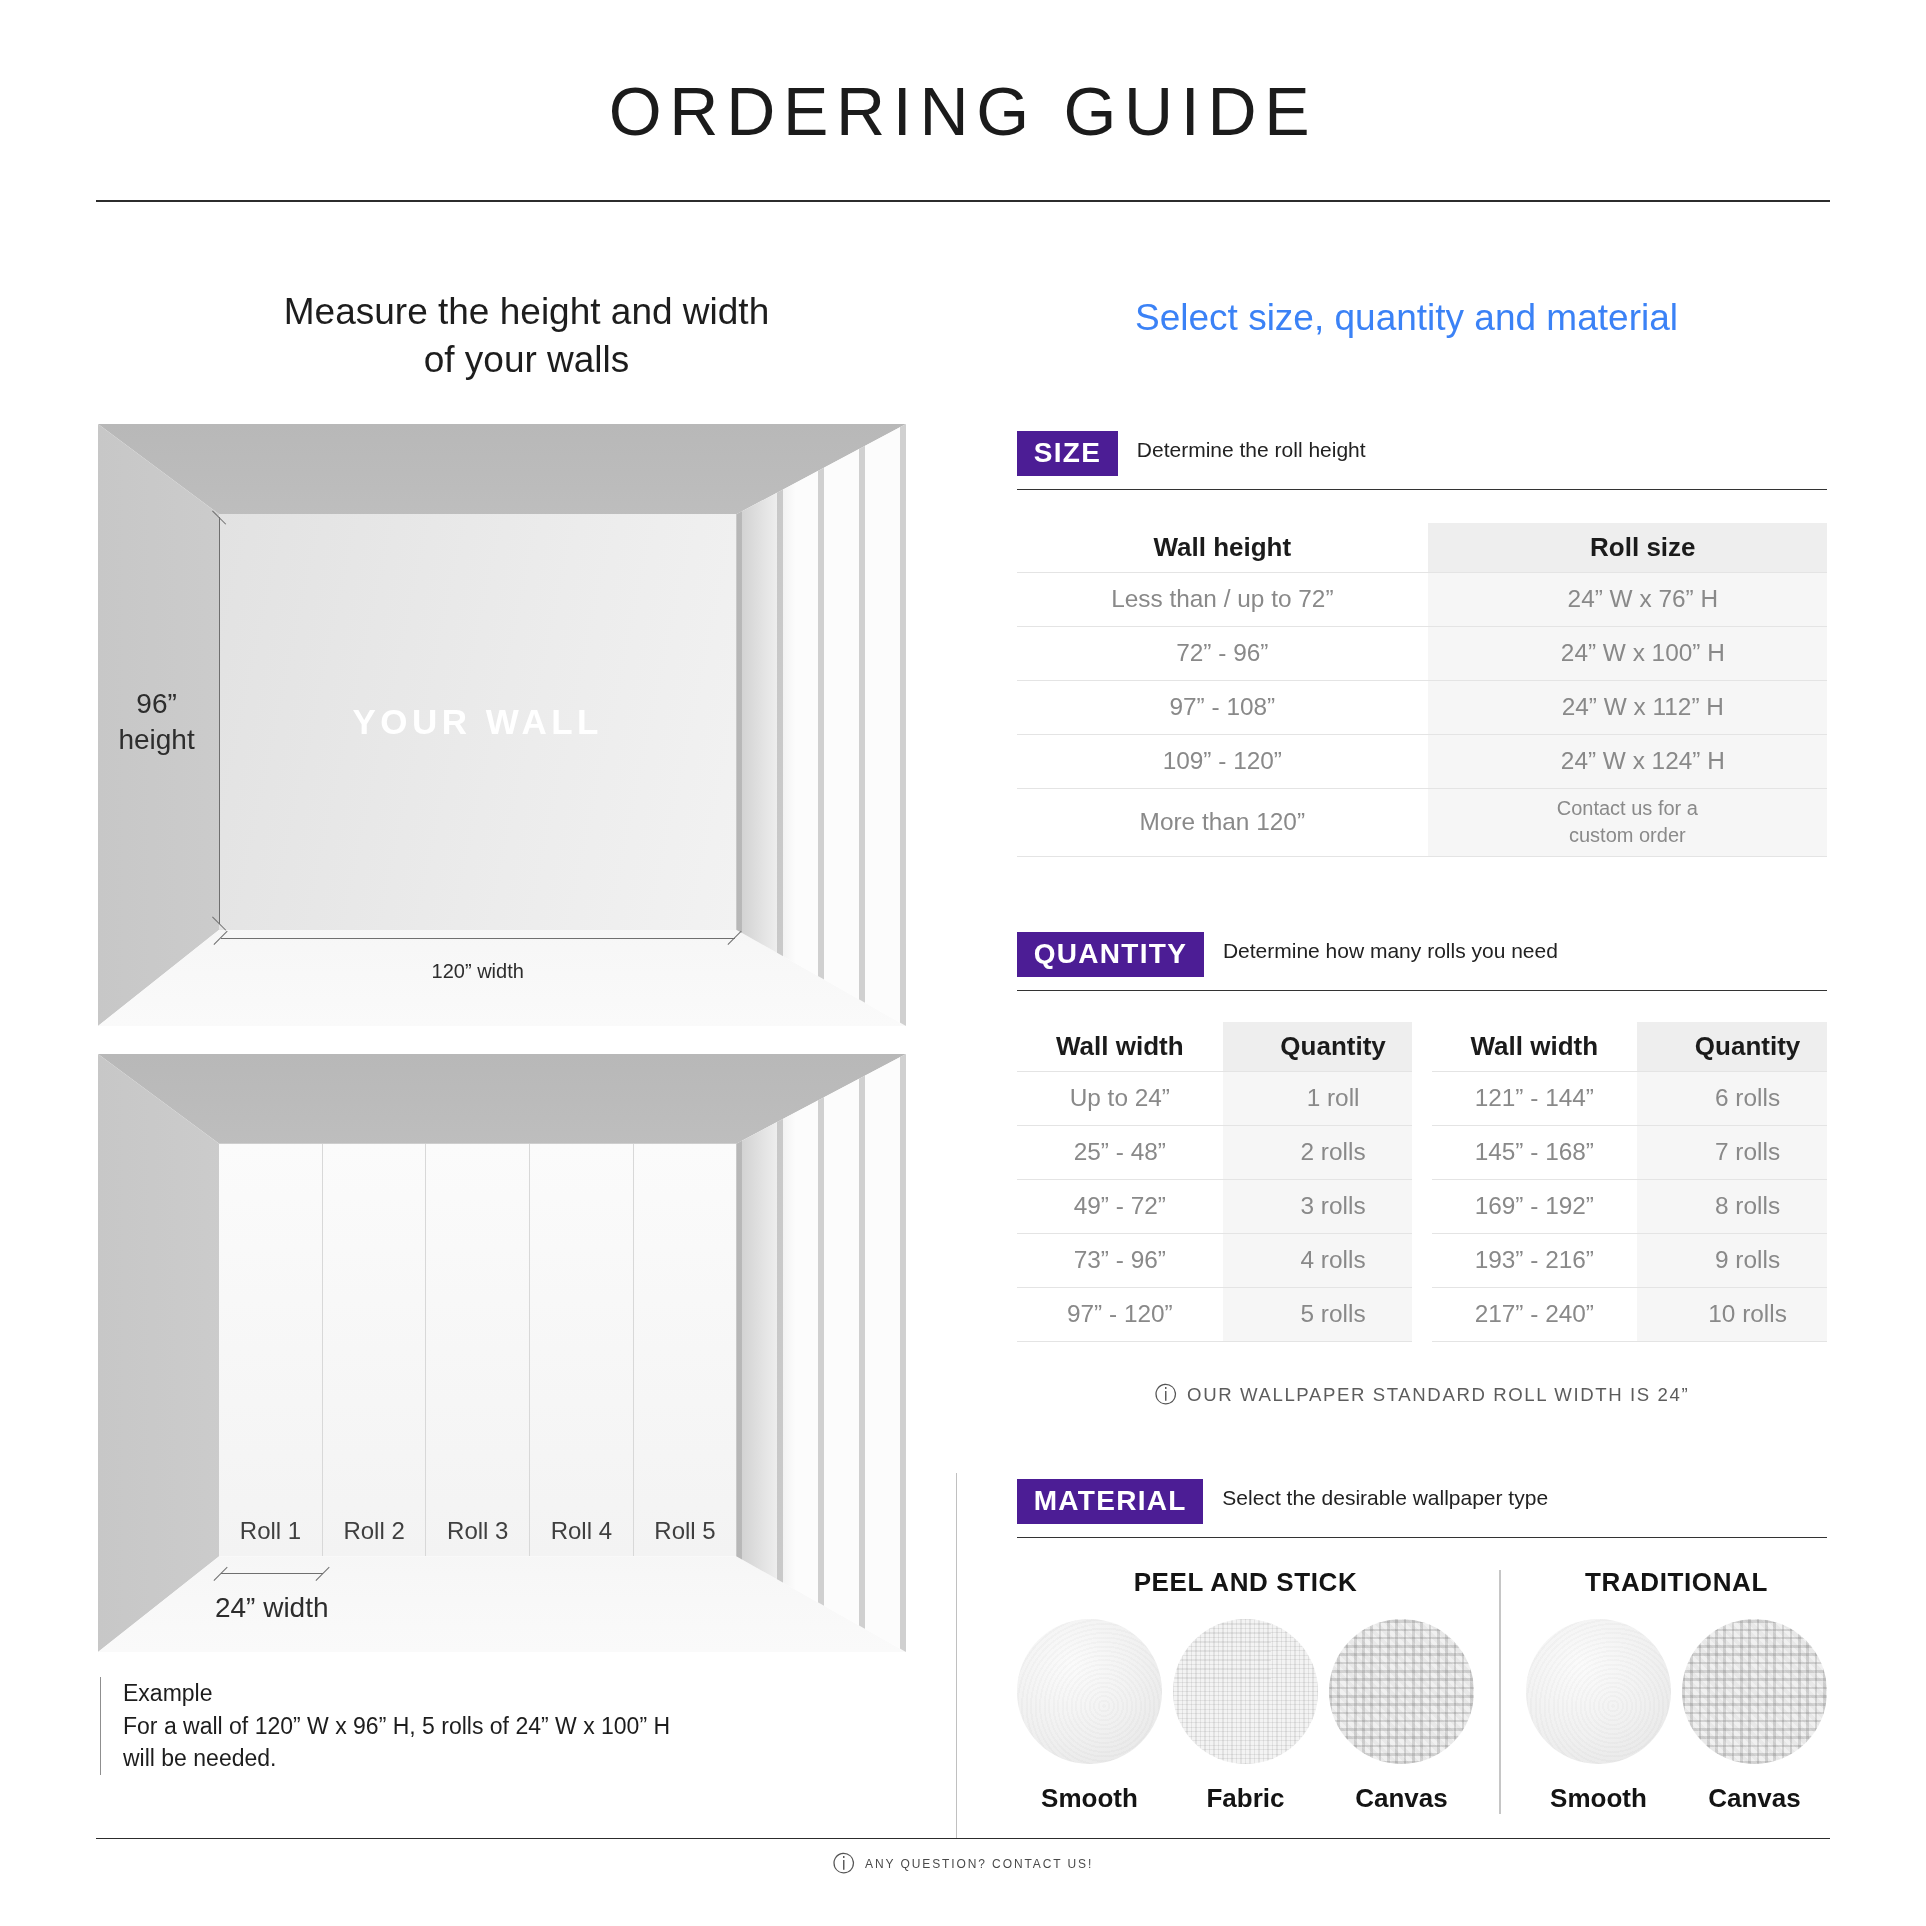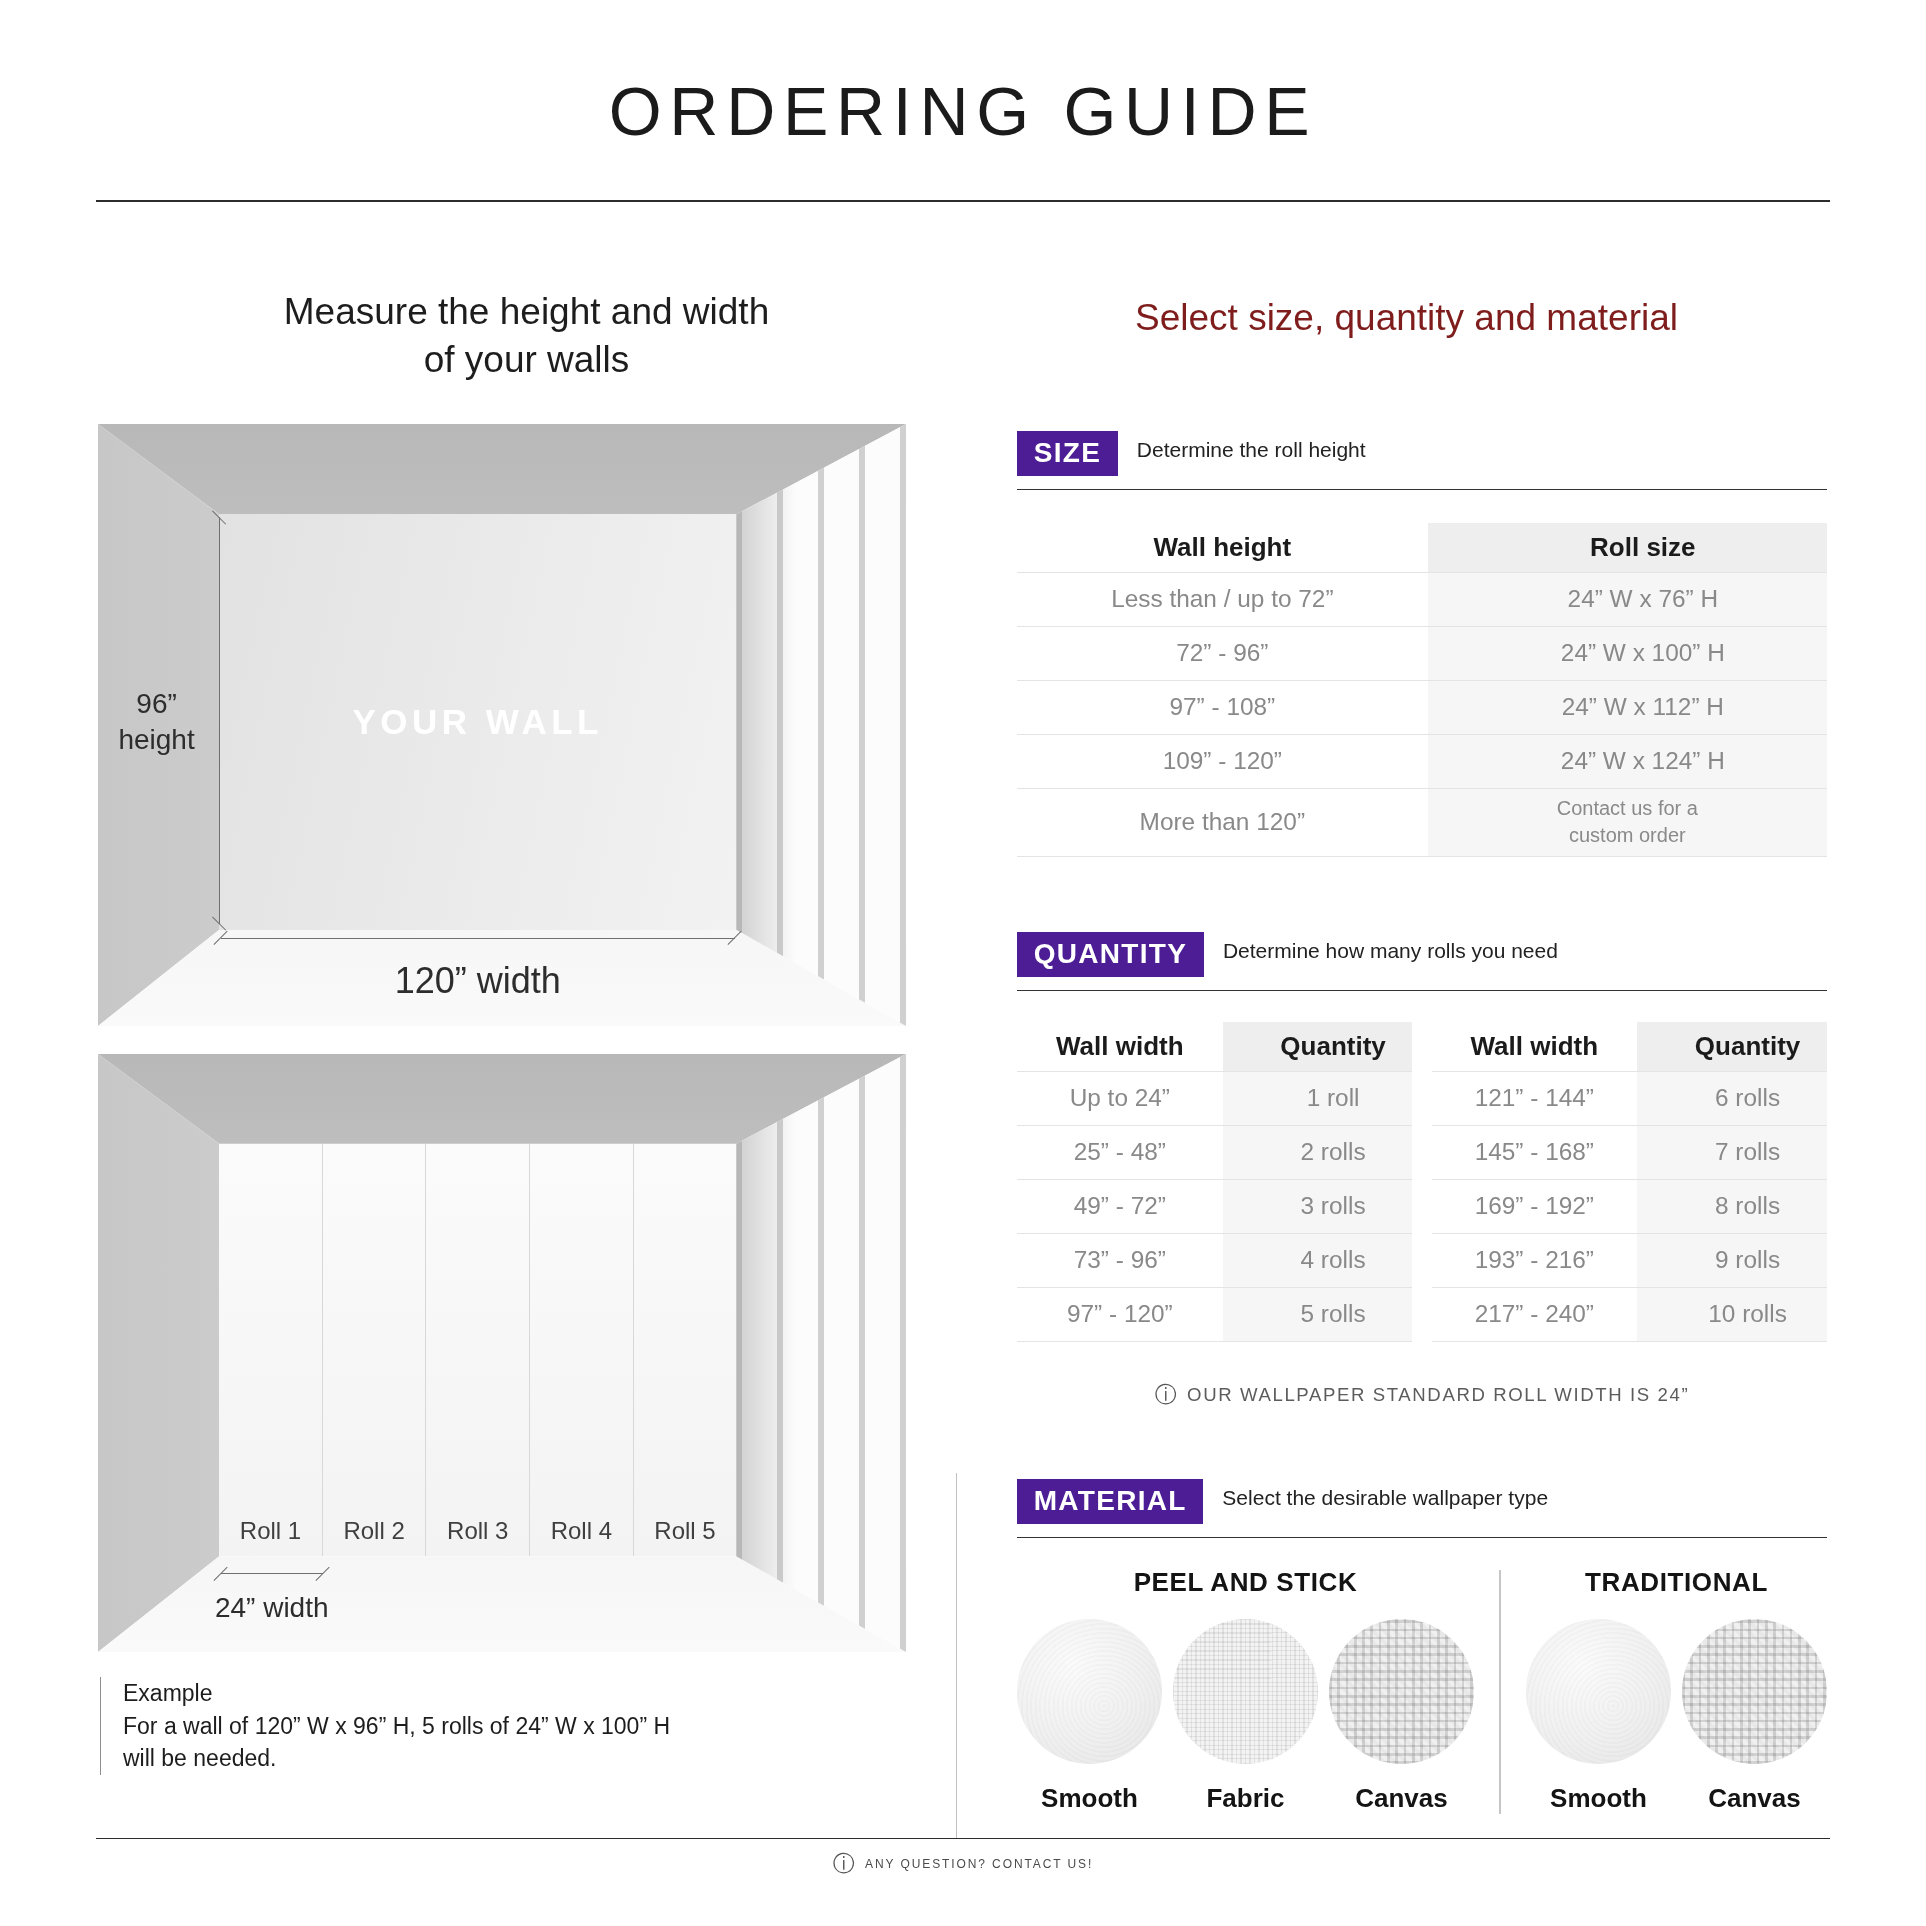--- a/index.html
+++ b/index.html
@@ -10,21 +10,21 @@
   }
 
   
   #title { position:absolute; top:72px; left:0; width:1926px; margin:0;
     text-align:center; font-size:68px; font-weight:500; letter-spacing:7.7px; color:#1b1b1b; }
   #top-rule { position:absolute; top:200px; left:96px; width:1734px; height:1.9px; background:#2c2c2c; }
 
   #left-heading { position:absolute; top:288px; left:186px; width:681px; margin:0;
     text-align:center; font-size:37px; font-weight:500; line-height:1.3; color:#1d1d1d; }
   #right-heading { position:absolute; top:297px; left:989px; width:835px; margin:0;
-    text-align:center; font-size:37px; font-weight:500; color:#7f1d1d; }
+    text-align:center; font-size:37px; font-weight:500; color:#3b82f6; }
 
   
   .room { position:absolute; left:98px; width:808px; overflow:hidden; background:#ffffff; }
   #room1 { top:424px; height:602px; }
   #room2 { top:1054px; height:598px; }
   .room > div { position:absolute; }
 
   .ceiling   { inset:0; clip-path:polygon(0% 0%, 100% 0%, 79% 15%, 15% 15%);
                background:linear-gradient(to bottom, #b8b8b8, #dedede); }
   .wall-left { inset:0; clip-path:polygon(0% 0%, 15% 15%, 15% 84%, 0% 100%);
@@ -50,21 +50,21 @@
     width:19px; height:1.3px; background:#6f6f6f; transform:translateX(-50%) rotate(45deg); }
   .dim-line.v::before { top:-0.6px; } .dim-line.v::after { bottom:-0.6px; }
   .dim-line.h::before, .dim-line.h::after { content:""; position:absolute; top:50%;
     width:1.3px; height:19px; background:#6f6f6f; transform:translateY(-50%) rotate(45deg); }
   .dim-line.h::before { left:-0.6px; } .dim-line.h::after { right:-0.6px; }
 
   #r1-dim-v { left:calc(15% - 0.6px); top:15.5%; height:67.5%; }
   #r1-height-label { left:1%; top:43.5%; width:12.5%; text-align:center;
     font-size:28px; line-height:1.3; color:#2d2d2d; }
   #r1-dim-h { left:15.2%; top:85.3%; width:63.6%; }
-  #r1-width-label { left:15%; top:89%; width:64%; text-align:center; font-size:36px; color:#2d2d2d; }
+  #r1-width-label { left:15%; top:89%; width:64%; text-align:center; font-size:20px; color:#2d2d2d; }
 
   .panels { left:15%; top:15%; width:64%; height:69%; display:flex; }
   .panel { flex:1 1 0; background:linear-gradient(to bottom, #fbfbfb, #f3f3f3);
     border-right:1.3px solid #d8d8d8; display:flex; align-items:flex-end; justify-content:center;
     box-sizing:border-box; padding-bottom:11.6px; }
   .panel:last-child { border-right:none; }
   .roll-label { font-size:24px; color:#3f3f3f; }
   #r2-dim-h { left:15.2%; top:86.8%; width:12.6%; }
   #r2-width-label { left:9%; top:90%; width:25%; text-align:center; font-size:28px; color:#2d2d2d; }
 

